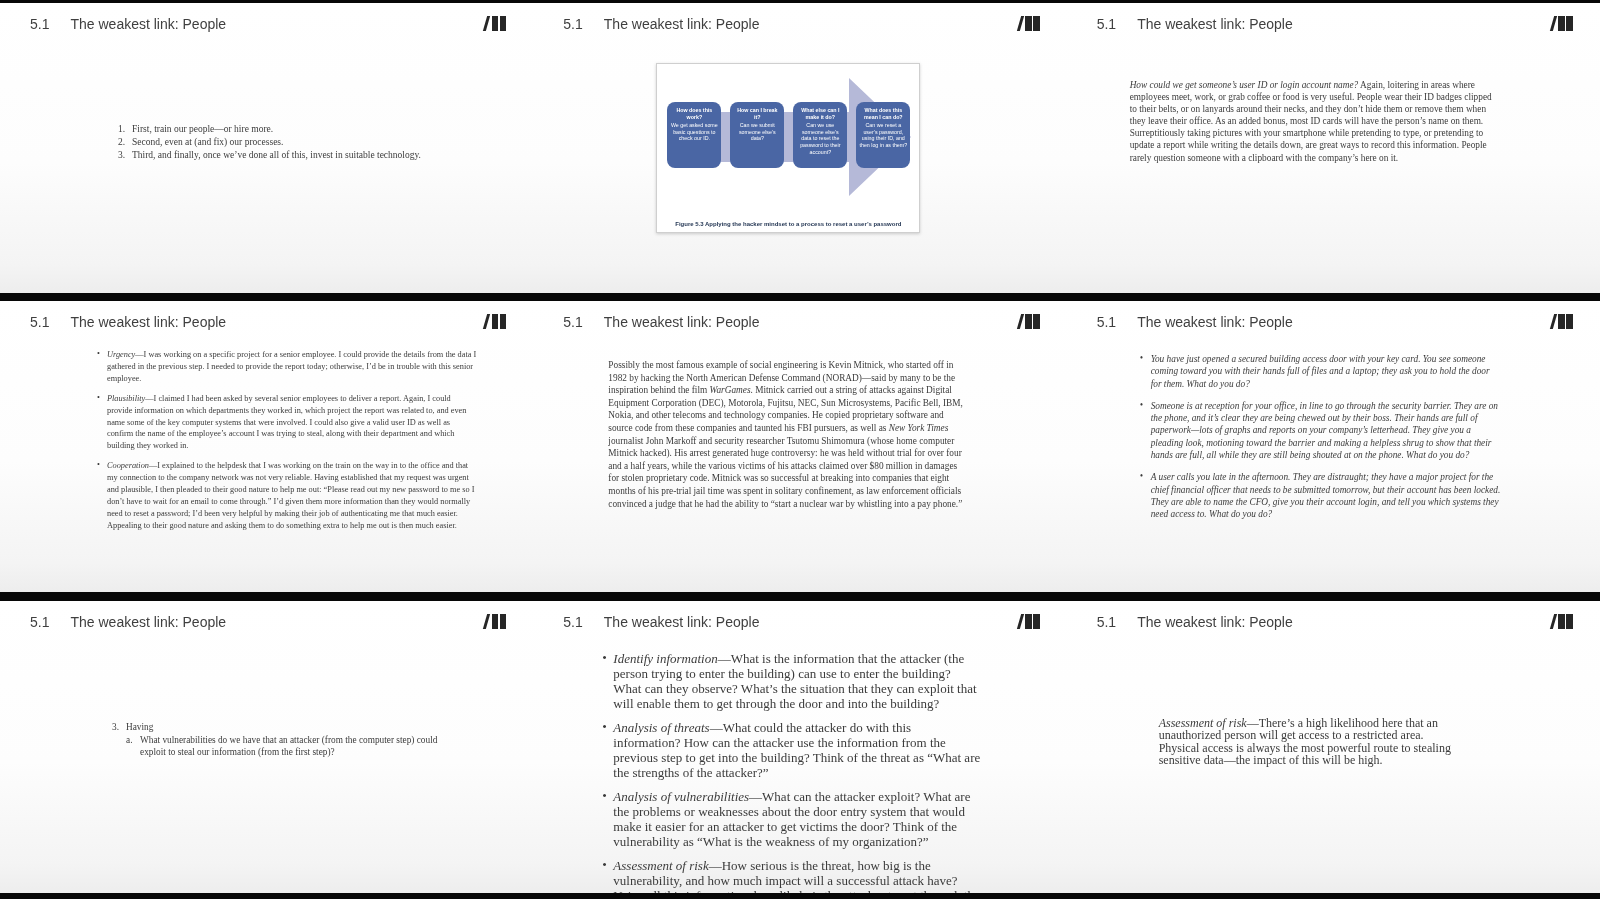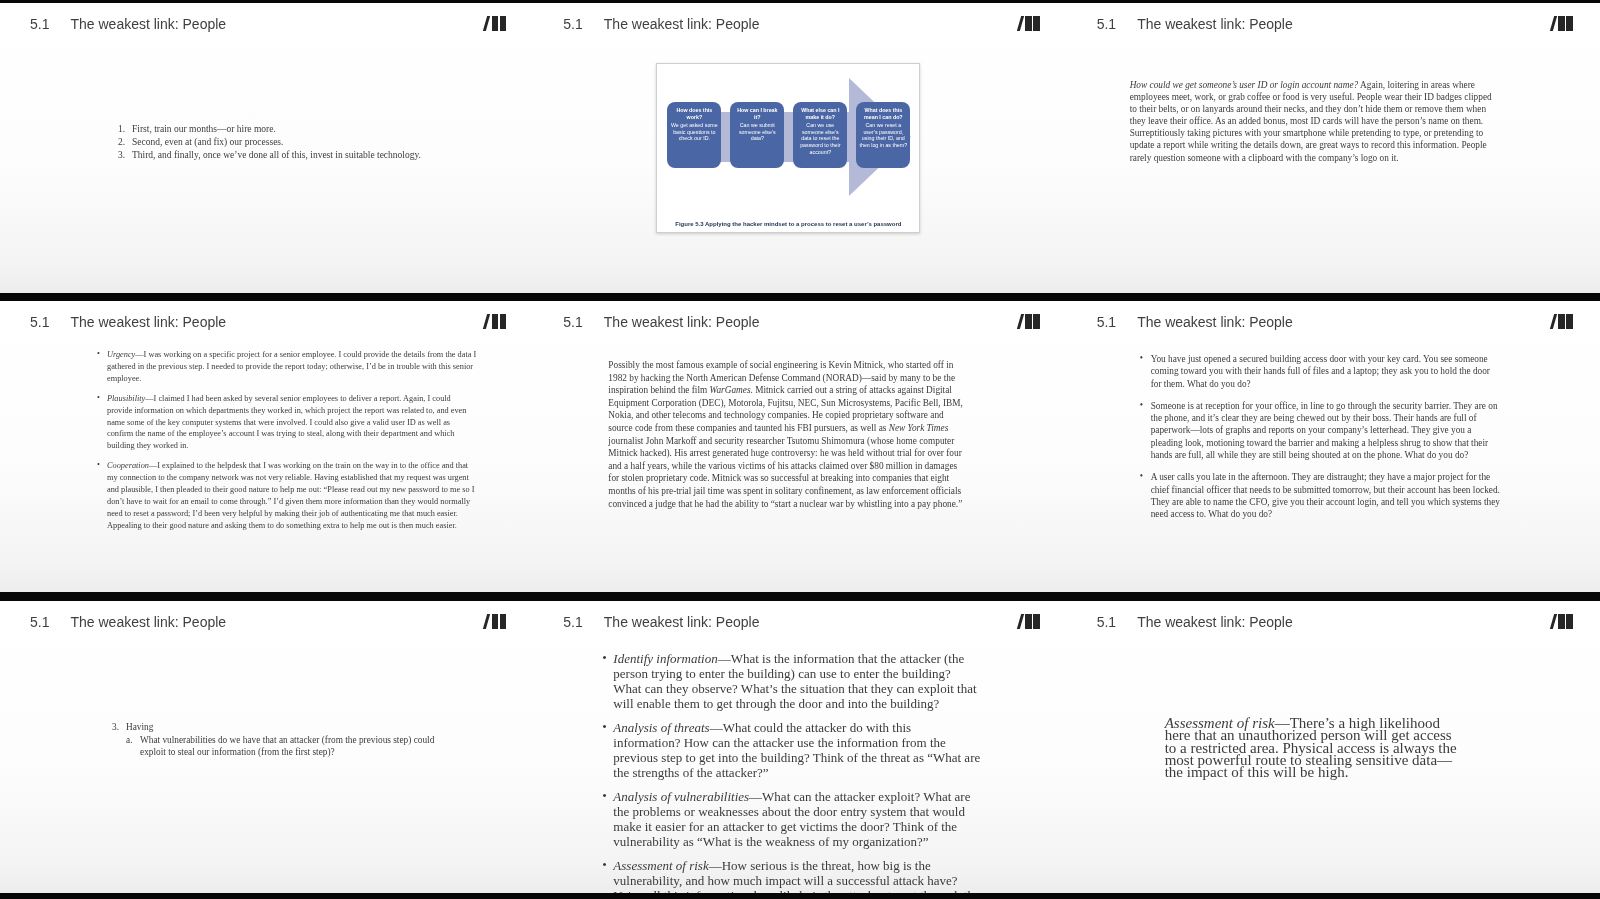--- a/index.html
+++ b/index.html
@@ -61,29 +61,29 @@
   }
   
   .s3-text{left:63px;top:76px;width:366px;font-size:9.3px;line-height:12.1px;}
   
   .s4-text{left:84px;top:40px;width:393px;font-size:8.3px;line-height:11.9px;}
   .s4-text .blt{margin-left:12px;margin-bottom:0;margin-top:8px;padding-left:11px;}
   
   .s5-text{left:75px;top:58px;width:360px;font-size:9.3px;line-height:12.6px;}
   
   .s6-list{left:72px;top:52px;width:362px;font-size:9.3px;line-height:12.3px;}
-  .s6-list .blt{margin-bottom:10px;}
+  .s6-list .blt{margin-bottom:10px;font-style:italic;}
   
   .s7-block{left:112px;top:120px;width:345px;font-size:9.3px;line-height:12.5px;}
   .s7-sub{margin-left:14px;}
   
   .s8-list{left:68px;top:50px;width:380px;font-size:13px;line-height:15px;}
   .s8-list .blt{margin-bottom:9px;}
   
-  .s9-text{left:98px;top:116px;width:302px;font-size:15px;line-height:12.3px;}
+  .s9-text{left:92px;top:116px;width:302px;font-size:12px;line-height:12.3px;}
 </style>
 </head>
 <body>
 
 <div class="grid">
   <div class="band band-top"></div>
 
   <div class="row row-1">
 
     <div class="slide">
@@ -92,21 +92,21 @@
         <span class="ttl">The weakest link: People</span>
       </div>
       <div class="logo">
           <i class="slash"></i>
           <i class="bar"></i>
           <i class="bar"></i>
         </div>
       <div class="txt s1-list">
         <div class="oli">
           <span class="mk">1.</span>
-          <span>First, train our months—or hire more.</span>
+          <span>First, train our people—or hire more.</span>
         </div>
         <div class="oli">
           <span class="mk">2.</span>
           <span>Second, even at (and fix) our processes.</span>
         </div>
         <div class="oli">
           <span class="mk">3.</span>
           <span>Third, and finally, once we’ve done all of this, invest in suitable technology.</span>
         </div>
       </div>
@@ -151,21 +151,21 @@
         <span class="sec">5.1</span>
         <span class="ttl">The weakest link: People</span>
       </div>
       <div class="logo">
           <i class="slash"></i>
           <i class="bar"></i>
           <i class="bar"></i>
         </div>
       <div class="txt s3-text">
         <div><span class="it">How could we get someone’s user ID or login account name?</span><span> Again, loitering in areas where employees meet, work, or grab coffee or food is very useful. People wear their ID badges clipped to their belts, or on lanyards around their necks, and they don’t hide them or remove them when they leave their office. As an added bonus, most ID cards will have the person’s name on them.</span></div>
-        <div>Surreptitiously taking pictures with your smartphone while pretending to type, or pretending to update a report while writing the details down, are great ways to record this information. People rarely question someone with a clipboard with the company’s logo on it.</div>
+        <div>Surreptitiously taking pictures with your smartphone while pretending to type, or pretending to update a report while writing the details down, are great ways to record this information. People rarely question someone with a clipboard with the company’s here on it.</div>
       </div>
     </div>
   </div>
 
   <div class="band band-1"></div>
 
   <div class="row row-2">
 
     <div class="slide">
       <div class="slide-header">
@@ -231,21 +231,21 @@
           <i class="bar"></i>
           <i class="bar"></i>
         </div>
       <div class="txt s7-block">
         <div class="oli">
           <span class="mk">3.</span>
           <span>Having</span>
         </div>
         <div class="oli s7-sub">
           <span class="mk">a.</span>
-          <span>What vulnerabilities do we have that an attacker (from the previous step) could exploit to steal our information (from the first step)?</span>
+          <span>What vulnerabilities do we have that an attacker (from the computer step) could exploit to steal our information (from the first step)?</span>
         </div>
       </div>
     </div>
 
     <div class="slide">
       <div class="slide-header">
         <span class="sec">5.1</span>
         <span class="ttl">The weakest link: People</span>
       </div>
       <div class="logo">

